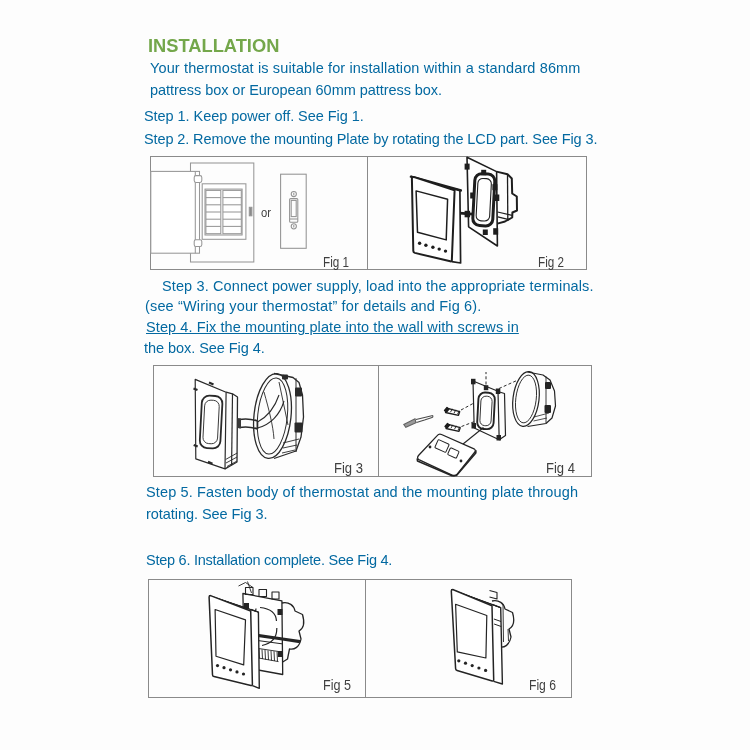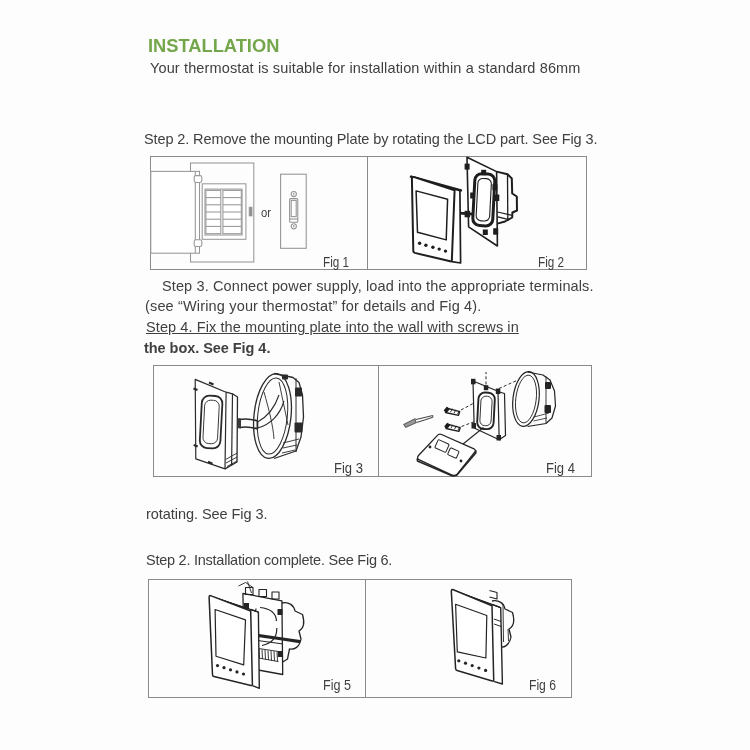--- a/index.html
+++ b/index.html
@@ -1,35 +1,38 @@
 <!DOCTYPE html>
 <html><head>
 <meta charset="utf-8">
 <style>
   html,body{margin:0;padding:0;background:#fff;}
   #page{position:relative;width:750px;height:750px;background:#fdfdfd;overflow:hidden;
         font-family:"Liberation Sans",sans-serif;text-align:right;}
-  .t{position:absolute;white-space:nowrap;color:#404040;font-size:14.5px;line-height:21px;letter-spacing:-0.05px;}
+  .t{position:absolute;white-space:nowrap;color:#0369a1;font-size:14.5px;line-height:21px;letter-spacing:-0.05px;}
   .ttl{position:absolute;white-space:nowrap;color:#74a74b;font-weight:bold;font-size:18.3px;line-height:21px;}
   svg{position:absolute;overflow:visible;}
 </style>
 </head>
 <body>
 <div id="page">
   <div class="ttl" style="left:148px;top:34.5px;">INSTALLATION</div>
   <div class="t" style="left:150px;top:58px;letter-spacing:0.13px;">Your thermostat is suitable for installation within a standard 86mm</div>
+  <div class="t" style="left:150px;top:80px;">pattress box or European 60mm pattress box.</div>
+  <div class="t" style="left:144px;top:106px;">Step 1. Keep power off. See Fig 1.</div>
   <div class="t" style="left:144px;top:128.5px;letter-spacing:-0.11px;">Step 2. Remove the mounting Plate by rotating the LCD part. See Fig 3.</div>
 
   <div class="t" style="left:146px;top:276px;letter-spacing:0.12px;margin-left:16px;">Step 3. Connect power supply, load into the appropriate terminals.</div>
-  <div class="t" style="left:145px;top:296px;letter-spacing:0.16px;">(see “Wiring your thermostat” for details and Fig 4).</div>
+  <div class="t" style="left:145px;top:296px;letter-spacing:0.16px;">(see “Wiring your thermostat” for details and Fig 6).</div>
   <div class="t" style="left:146px;top:317px;letter-spacing:0.09px;text-decoration:underline;">Step 4. Fix the mounting plate into the wall with screws in</div>
-  <div class="t" style="left:144px;top:338px;font-weight:bold;">the box. See Fig 4.</div>
-
+  <div class="t" style="left:144px;top:338px;">the box. See Fig 4.</div>
+
+  <div class="t" style="left:146px;top:482px;letter-spacing:0.14px;">Step 5. Fasten body of thermostat and the mounting plate through</div>
   <div class="t" style="left:146px;top:503.5px;">rotating. See Fig 3.</div>
-  <div class="t" style="left:146px;top:550px;letter-spacing:-0.25px;">Step 2. Installation complete. See Fig 6.</div>
+  <div class="t" style="left:146px;top:550px;letter-spacing:-0.25px;">Step 6. Installation complete. See Fig 4.</div>
 
   <svg id="box1" style="left:150px;top:156px;" width="437" height="114" viewBox="0 0 437 114">
     <rect x="0.5" y="0.5" width="436" height="113" fill="none" stroke="#8a8a8a" stroke-width="1"></rect>
     <line x1="217.5" y1="0.5" x2="217.5" y2="113.5" stroke="#8a8a8a" stroke-width="1"></line>
 
     <g stroke="#979797" fill="none" stroke-width="1.05">
       <rect x="40.5" y="7" width="63.3" height="99"></rect>
       <rect x="0.8" y="15.4" width="48.7" height="81.8" fill="#ffffff"></rect>
       <line x1="45.3" y1="15.4" x2="45.3" y2="97.2"></line>
       <rect x="44.2" y="19.6" width="7.6" height="6.8" rx="1.8" fill="#ffffff"></rect>

